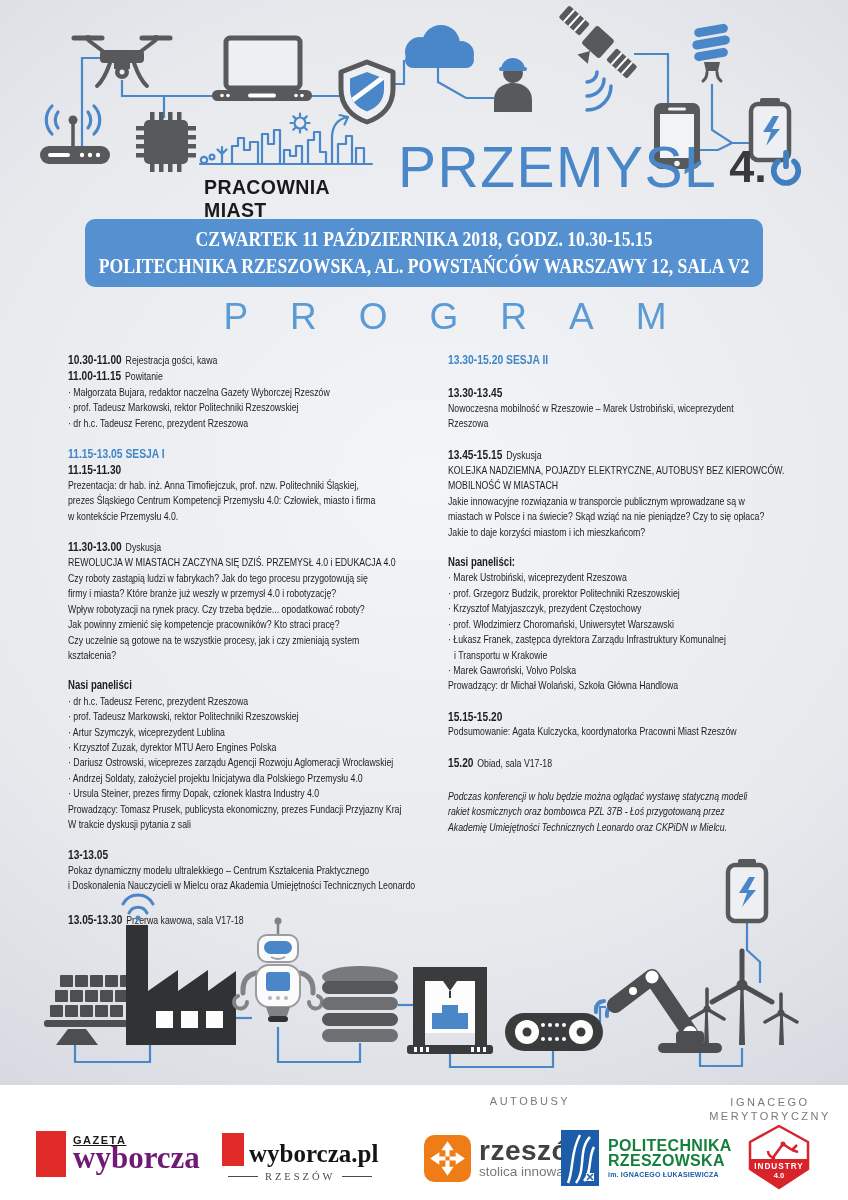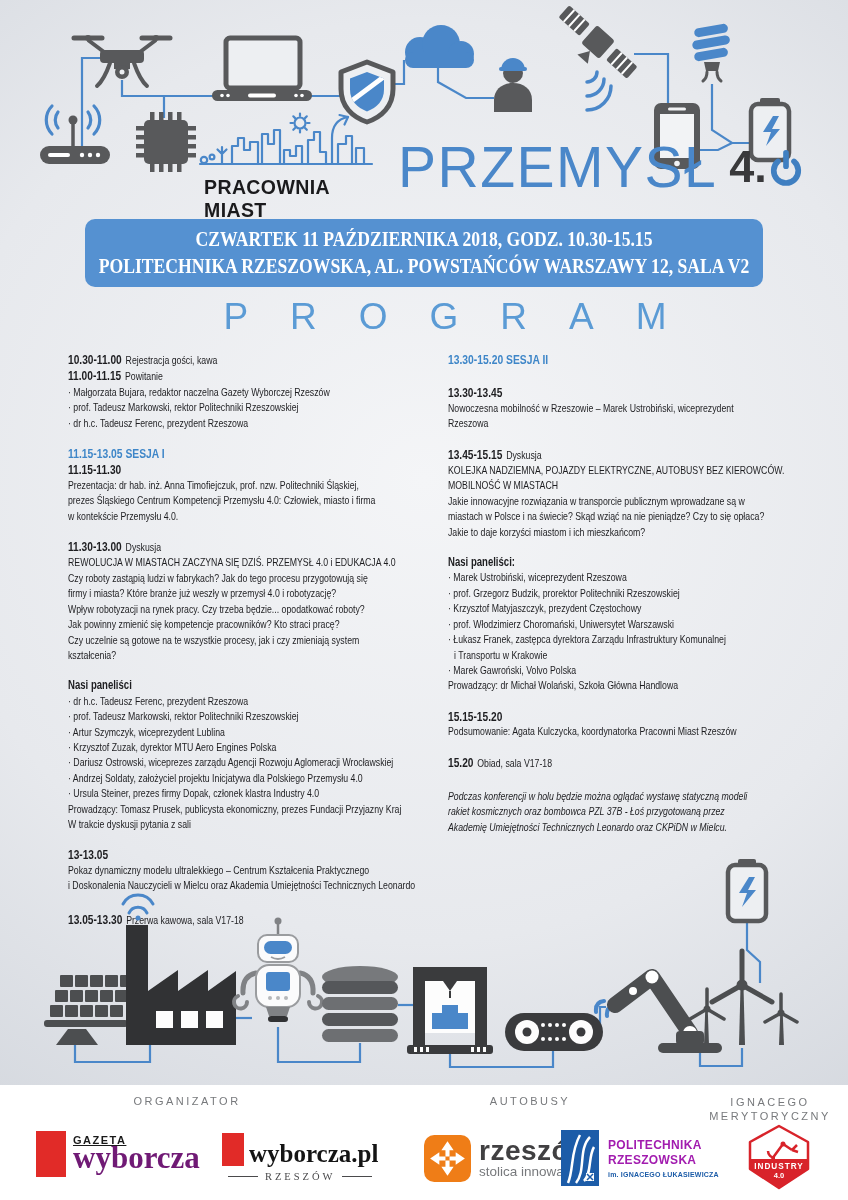--- a/index.html
+++ b/index.html
@@ -61,21 +61,21 @@
   .wpl-row{display:flex;align-items:flex-end;}
   .wpl-red{width:22px;height:33px;background:#e12b28;}
   .wpl-name{font-family:"Liberation Serif",serif;font-weight:bold;font-size:25px;line-height:25px;color:#141414;margin-left:5px;}
   .wpl-sub{display:flex;align-items:center;gap:7px;justify-content:center;margin-top:5px;
     font-family:"Liberation Serif",serif;font-size:10.5px;letter-spacing:3px;color:#4a4a4c;}
   .wpl-line{width:30px;height:1.2px;background:#4a4a4c;}
   .logo-rz{position:absolute;left:424px;top:50px;display:flex;gap:8px;align-items:center;}
   .rz-name{font-size:28px;line-height:25px;color:#414042;font-weight:bold;letter-spacing:.5px;}
   .rz-sub{font-size:13.5px;color:#77797c;margin-top:1px;}
   .logo-prz{position:absolute;left:560px;top:44px;display:flex;gap:8px;align-items:center;}
-  .prz-l1{font-size:12px;font-weight:bold;color:#a21caf;line-height:15px;letter-spacing:.3px;}
+  .prz-l1{font-size:16px;font-weight:bold;color:#15803d;line-height:15px;letter-spacing:.3px;}
   .prz-l3{font-size:7px;font-weight:bold;color:#1c5ca8;margin-top:3px;letter-spacing:.2px;}
   .logo-ind{position:absolute;left:742px;top:38px;text-align:center;}
 </style>
 </head>
 <body>
 
 <div class="poster">
 
   <svg class="top-icons" width="848" height="215" viewBox="0 0 848 215">
     <defs>
@@ -432,21 +432,20 @@
       <circle cx="781" cy="158" r="3.5" fill="#4c4e50"></circle>
     </g>
     <g>
       <rect x="738" y="4" width="18" height="7" rx="2" fill="#58595b"></rect>
       <rect x="728" y="10" width="38" height="56" rx="7" fill="#edeff2" stroke="#58595b" stroke-width="4.5"></rect>
       <path d="M749,22 l-10,16 h8 l-5,14 l14,-17 h-8 l7,-13 z" fill="#4a87c9"></path>
     </g>
   </svg>
 
   <div class="footer">
-    <div class="flabel flabel-org">ORGANIZATOR</div>
     <div class="flabel flabel-part">AUTOBUSY</div>
     <div class="flabel flabel-pm">IGNACEGO
 MERYTORYCZNY</div>
 
     <div class="logo-gw">
       <div class="gw-red"></div>
       <div class="gw-txt">
         <div class="gw-small">GAZETA</div>
         <div class="gw-name">wyborcza</div>
       </div>

